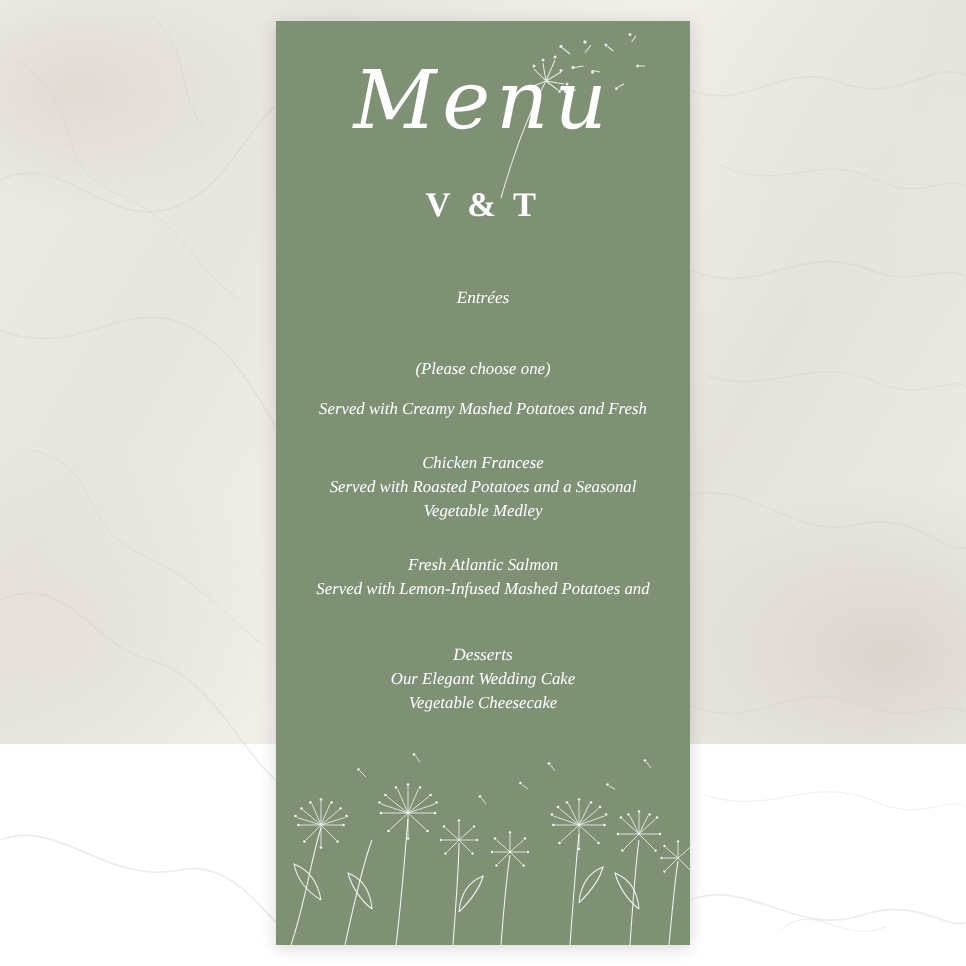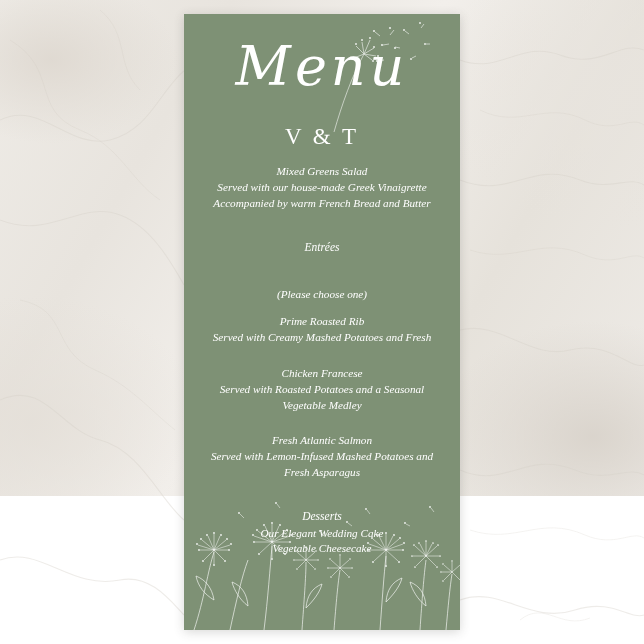--- a/index.html
+++ b/index.html
@@ -83,21 +83,21 @@
     line-height: 1;
     color: #ffffff;
     z-index: 4;
   }
   .monogram {
     position: absolute;
     top: 110px;
     left: 0;
     width: 100%;
     font-family: "Liberation Serif", serif;
-    font-weight: 400;
+    font-weight: 700;
     font-size: 23px;
     letter-spacing: 3px;
     color: #ffffff;
     z-index: 4;
   }
 
   
   .menu-body {
     position: absolute;
     top: 150px;
@@ -317,54 +317,47 @@
     </svg>
 
     <div class="card-inner">
 
       <div class="menu-title">Menu</div>
       <div class="monogram">V &amp; T</div>
 
       <div class="menu-body">
 
         <div class="course">
-          <div class="dish">
-            <div class="dish-name">Mixed Greens Salad</div>
-            <div class="dish-desc">Served with our house-made Greek Vinaigrette</div>
-            <div class="dish-desc">Accompanied by warm French Bread and Butter</div>
-          </div>
         </div>
 
         <div class="spacer-md"></div>
 
         <div class="course">
           <div class="course-heading">Entrées</div>
           <div class="course-sub">(Please choose one)</div>
 
           <div class="spacer-sm"></div>
 
           <div class="dish">
-            <div class="dish-name">Prime Roasted Rib</div>
             <div class="dish-desc">Served with Creamy Mashed Potatoes and Fresh</div>
           </div>
 
           <div class="spacer-sm"></div>
 
           <div class="dish">
             <div class="dish-name">Chicken Francese</div>
             <div class="dish-desc">Served with Roasted Potatoes and a Seasonal</div>
             <div class="dish-desc">Vegetable Medley</div>
           </div>
 
           <div class="spacer-sm"></div>
 
           <div class="dish">
             <div class="dish-name">Fresh Atlantic Salmon</div>
             <div class="dish-desc">Served with Lemon-Infused Mashed Potatoes and</div>
-            <div class="dish-desc">Fresh Asparagus</div>
           </div>
         </div>
 
         <div class="spacer-md"></div>
 
         <div class="course">
           <div class="course-heading">Desserts</div>
           <div class="dish-name">Our Elegant Wedding Cake</div>
           <div class="dish-name">Vegetable Cheesecake</div>
         </div>

